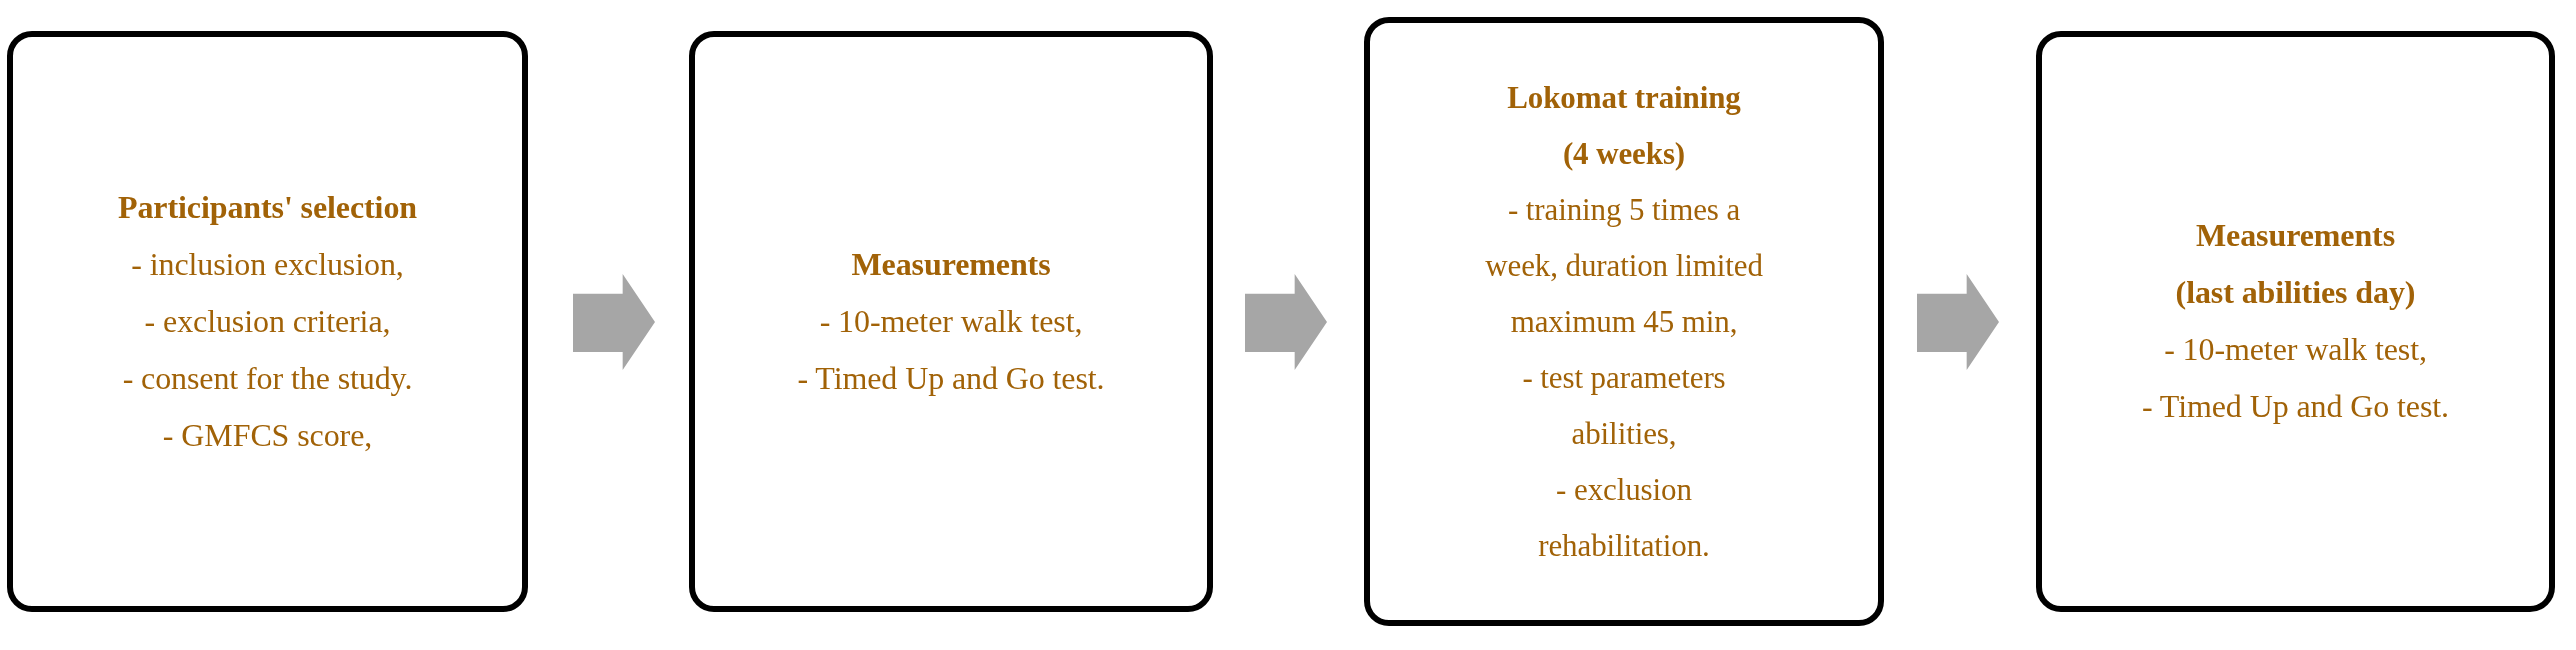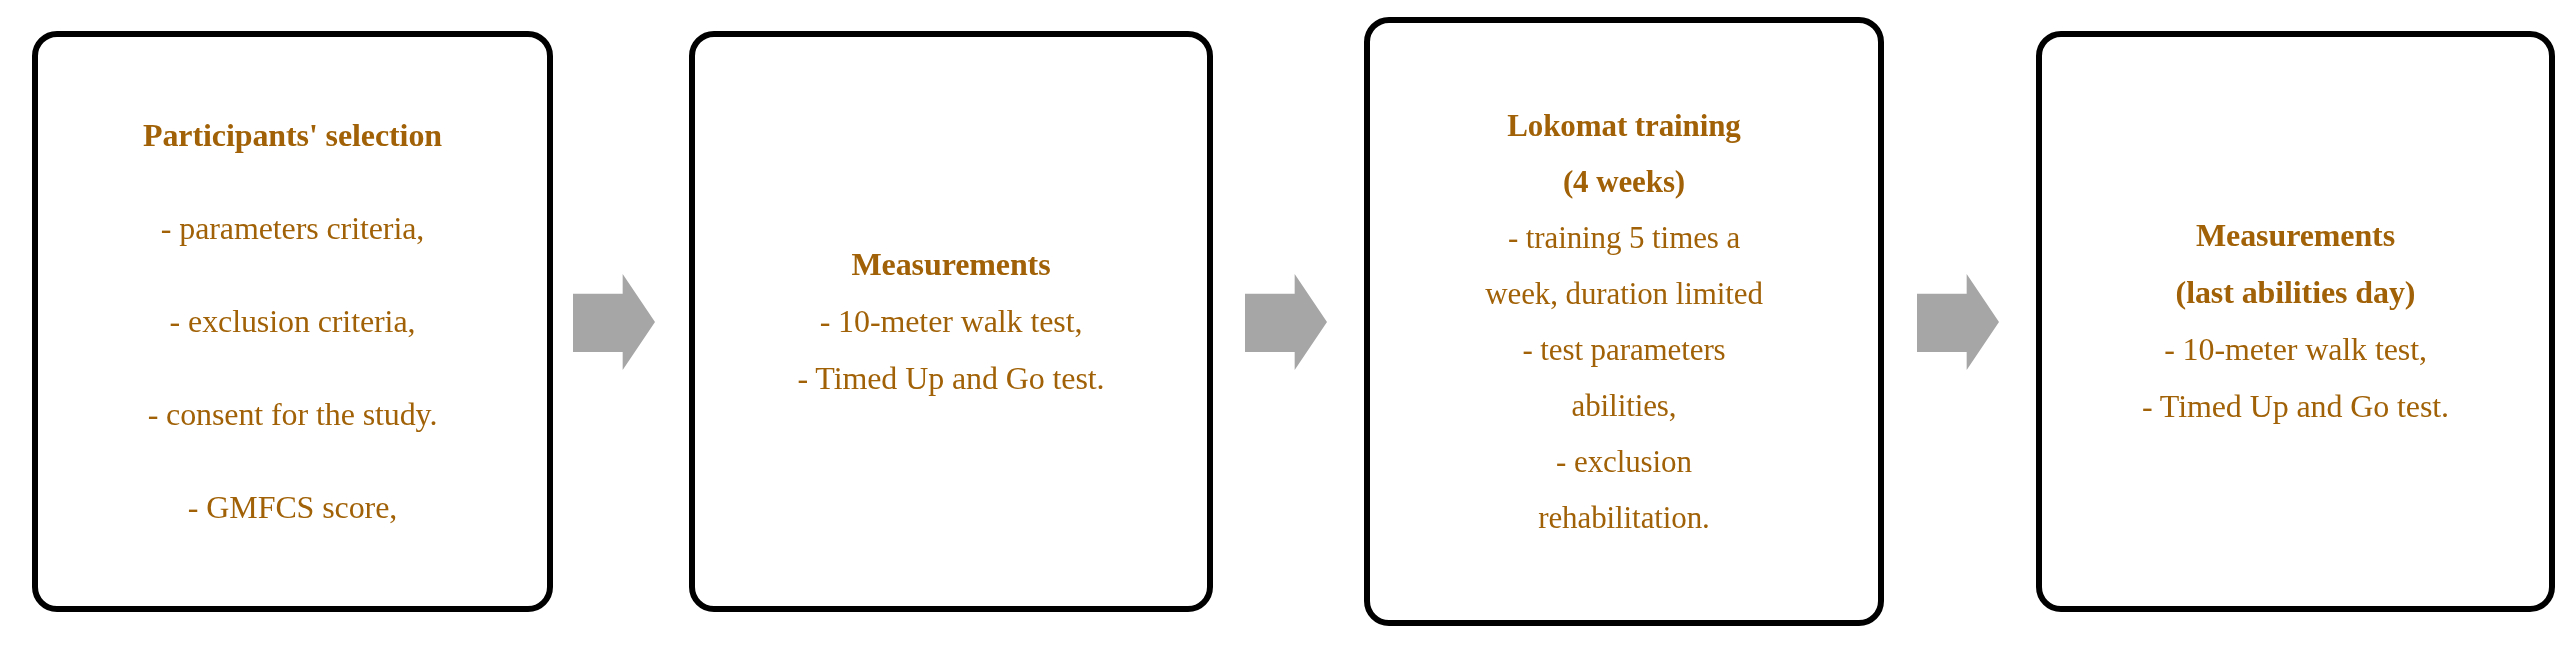--- a/index.html
+++ b/index.html
@@ -43,21 +43,21 @@
     line-height: 57px;
     color: #a16207;
     white-space: nowrap;
     letter-spacing: -0.1px;
   }
   .box-line.head {
     font-weight: bold;
   }
 
   
-  #box-1 { left: 32px;   top: 30.5px;  width: 521px; height: 581px; gap: 36px; }
+  #box-1 { left: 7px;   top: 30.5px;  width: 521px; height: 581px; }
   #box-2 { left: 689px; top: 30.5px;  width: 524px; height: 581px; }
   #box-3 { left: 1364px; top: 17.3px;  width: 520px; height: 609px; }
   #box-4 { left: 2036px; top: 30.5px;  width: 519px; height: 581px; }
 
   
   #box-3 .box-line { font-size: 31px; line-height: 56px; }
 
   
   .arrow {
     position: absolute;
@@ -70,21 +70,21 @@
   #arrow-2 { left: 1245px; top: 274px; }
   #arrow-3 { left: 1917px; top: 274px; }
 </style>
 </head>
 <body>
 
 <div id="flowchart">
 
   <div class="box" id="box-1">
     <span class="box-line head">Participants' selection</span>
-    <span class="box-line">- parameters criteria,</span>
+    <span class="box-line">- inclusion exclusion,</span>
     <span class="box-line">- exclusion criteria,</span>
     <span class="box-line">- consent for the study.</span>
     <span class="box-line">- GMFCS score,</span>
   </div>
 
   <div class="arrow" id="arrow-1">
     <svg viewBox="0 0 142 166" xmlns="http://www.w3.org/2000/svg" aria-hidden="true">
       <polygon points="0,34 86,34 86,0 142,83 86,166 86,135 0,135" fill="#A6A6A6"></polygon>
     </svg>
   </div>
@@ -99,20 +99,21 @@
     <svg viewBox="0 0 142 166" xmlns="http://www.w3.org/2000/svg" aria-hidden="true">
       <polygon points="0,34 86,34 86,0 142,83 86,166 86,135 0,135" fill="#A6A6A6"></polygon>
     </svg>
   </div>
 
   <div class="box" id="box-3">
     <span class="box-line head">Lokomat training</span>
     <span class="box-line head">(4 weeks)</span>
     <span class="box-line">- training 5 times a</span>
     <span class="box-line">week, duration limited</span>
+    <span class="box-line">maximum 45 min,</span>
     <span class="box-line">- test parameters</span>
     <span class="box-line">abilities,</span>
     <span class="box-line">- exclusion</span>
     <span class="box-line">rehabilitation.</span>
   </div>
 
   <div class="arrow" id="arrow-3">
     <svg viewBox="0 0 142 166" xmlns="http://www.w3.org/2000/svg" aria-hidden="true">
       <polygon points="0,34 86,34 86,0 142,83 86,166 86,135 0,135" fill="#A6A6A6"></polygon>
     </svg>

